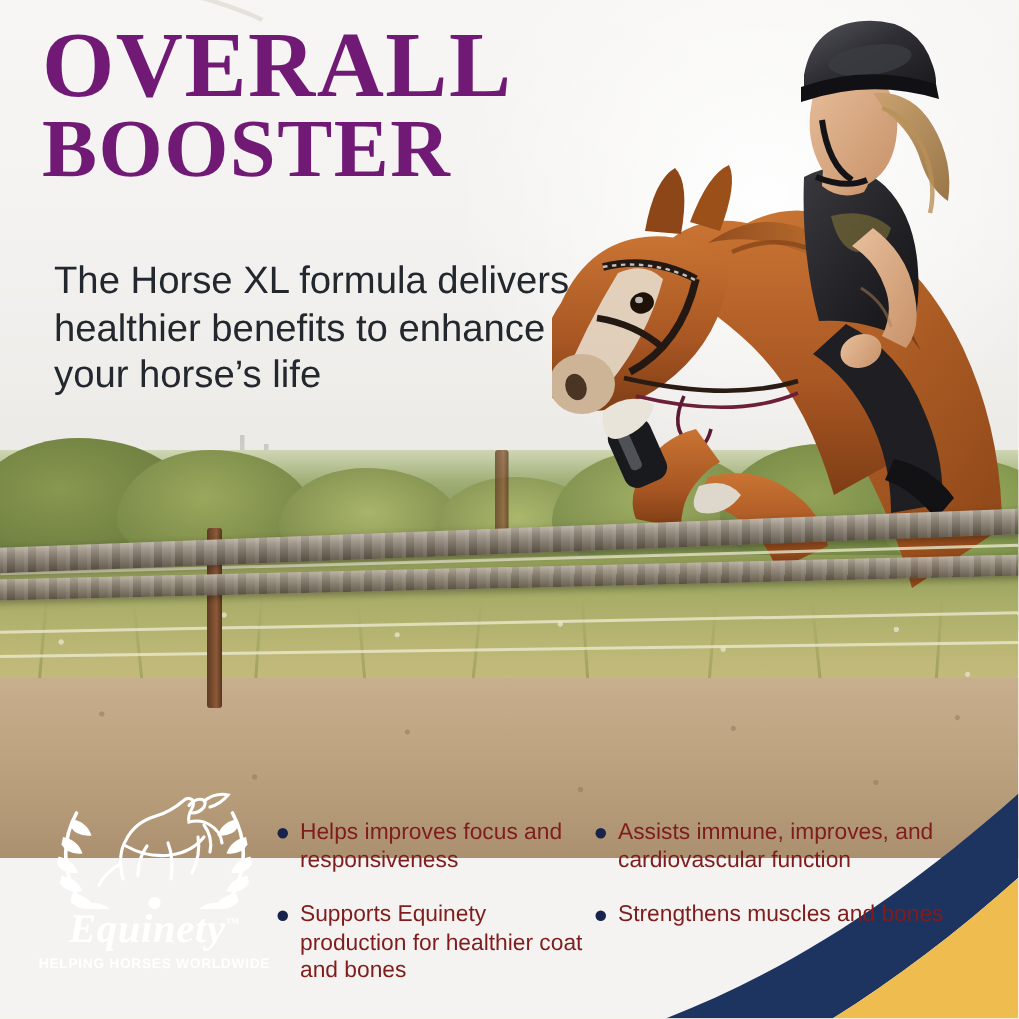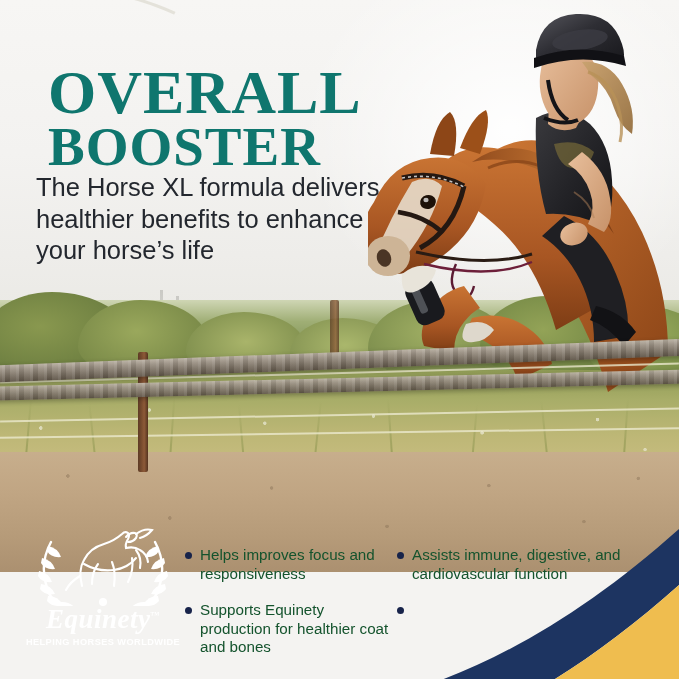--- a/index.html
+++ b/index.html
@@ -65,39 +65,39 @@
   .post{position:absolute;border-radius:2px;
         background:linear-gradient(90deg,#5d3b25 0%,#7a4d2f 38%,#8d5a38 62%,#55341f 100%);}
 
   
   .subject{position:absolute;left:368px;top:6px;width:311px;height:470px;}
 
   
   .wave{position:absolute;left:0;bottom:0;width:679px;height:260px;}
 
   
-  .headline{position:absolute;left:48px;top:16px;width:380px;color:#0f766e;
-            font-family:"Liberation Serif",serif;font-weight:bold;line-height:.92;margin-top:48px;}
+  .headline{position:absolute;left:28px;top:16px;width:380px;color:#701a75;
+            font-family:"Liberation Serif",serif;font-weight:bold;line-height:.92;}
   .hl1{font-size:62px;letter-spacing:1px;display:block;}
   .hl2{font-size:41px;letter-spacing:.5px;display:block;margin-top:3px;}
   .hl3{font-size:55px;letter-spacing:1px;display:block;margin-top:1px;font-family:Liberation Serif, serif;}
   .subhead{position:absolute;left:36px;top:172px;width:360px;color:#23272e;
            font-size:25.5px;line-height:1.24;font-weight:400;}
 
   .logo{position:absolute;left:18px;top:528px;width:170px;height:120px;}
   .logo-name{position:absolute;left:0;top:76px;width:170px;text-align:center;color:#fff;
              font-family:"Liberation Serif",serif;font-style:italic;font-weight:bold;
              font-size:27px;letter-spacing:.5px;}
   .logo-tm{font-size:9px;vertical-align:super;font-style:normal;}
   .logo-tag{position:absolute;left:0;top:109px;width:170px;text-align:center;color:#fff;
             font-size:9.2px;font-weight:bold;letter-spacing:.45px;}
 
   .bullets{position:absolute;left:185px;top:546px;width:486px;
            display:grid;grid-template-columns:212px 274px;grid-auto-rows:auto;row-gap:18px;}
-  .bullet{display:flex;align-items:flex-start;color:#14532d;font-size:15.2px;line-height:1.22;}
+  .bullet{display:flex;align-items:flex-start;color:#7f1d1d;font-size:15.2px;line-height:1.22;}
   .dot{width:7px;height:7px;border-radius:50%;background:#17234a;flex:0 0 7px;margin:6px 8px 0 0;}
   .btxt{font-weight:400;}
 </style>
 </head>
 <body>
 
 <div class="stage">
 
   <div class="photo">
     <div class="sky"></div>
@@ -309,24 +309,25 @@
     <div class="logo-tag">HELPING HORSES WORLDWIDE</div>
   </div>
 
   <div class="bullets">
     <div class="bullet">
       <span class="dot"></span>
       <span class="btxt">Helps improves focus and responsiveness</span>
     </div>
     <div class="bullet">
       <span class="dot"></span>
-      <span class="btxt">Assists immune, digestive, and cardiovascular function</span>
+      <span class="btxt">Assists immune, improves, and cardiovascular function</span>
     </div>
     <div class="bullet">
       <span class="dot"></span>
       <span class="btxt">Supports Equinety production for healthier coat and bones</span>
     </div>
     <div class="bullet">
       <span class="dot"></span>
+      <span class="btxt">Strengthens muscles and bones</span>
     </div>
   </div>
 
 </div>
 
 </body></html>

